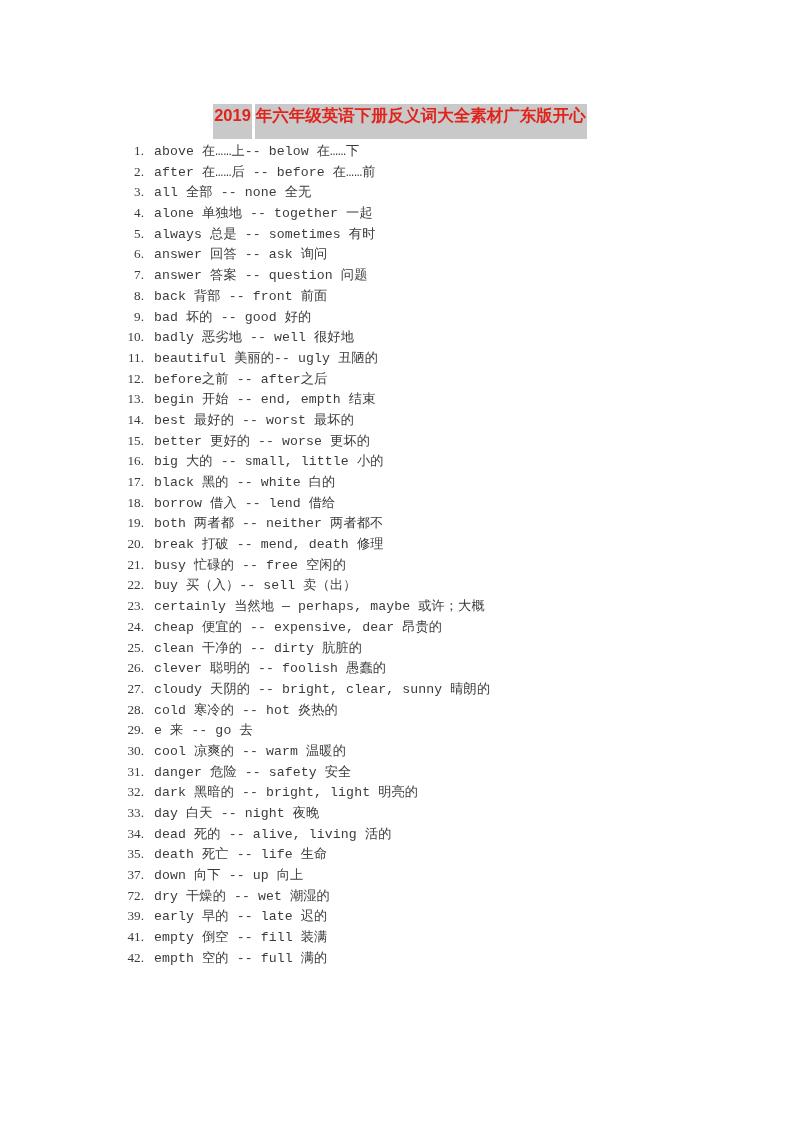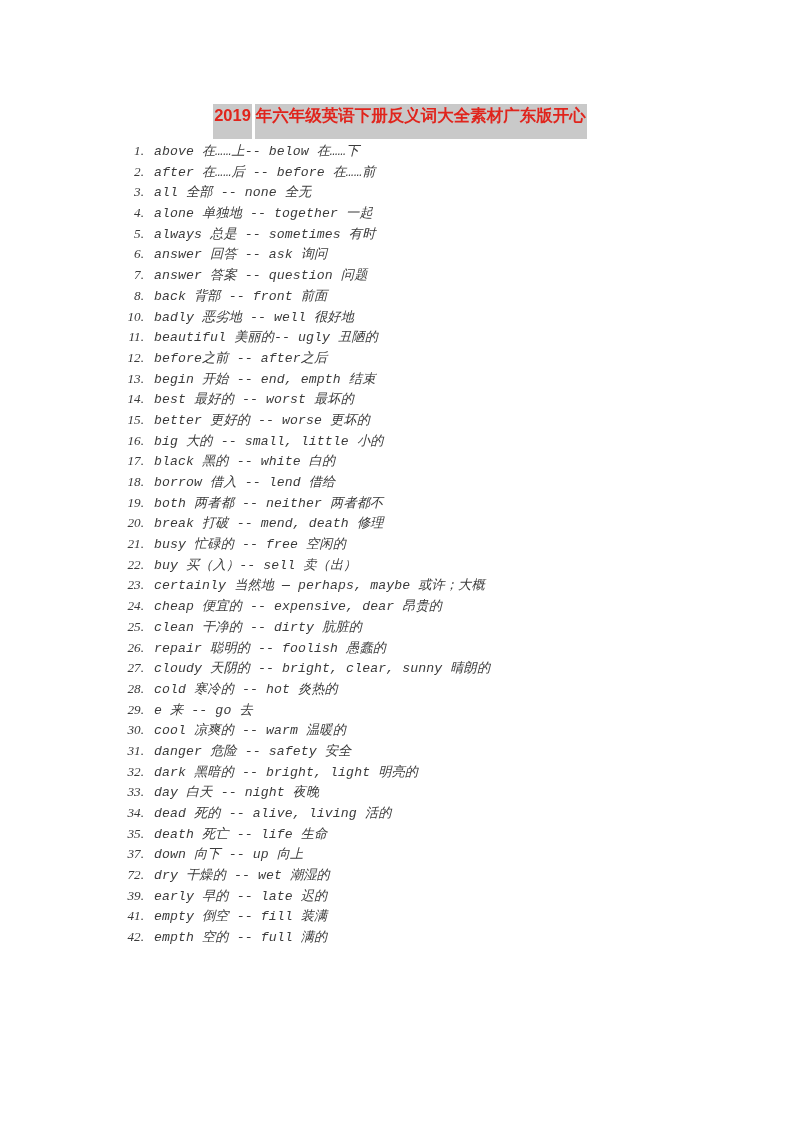--- a/index.html
+++ b/index.html
@@ -43,21 +43,20 @@
     width: 3px;
   }
   .term-list {
     position: absolute;
     left: 0;
     top: 141px;
     width: 800px;
     margin: 0;
     padding: 0;
     list-style: none;
-    font-style: italic;
   }
   .term-item {
     display: block;
     height: 20.7px;
     line-height: 20.7px;
     white-space: nowrap;
     color: #3b3b3b;
     font-size: 13.2px;
     font-family: "Liberation Mono", "DejaVu Sans Mono", monospace;
   }
@@ -90,37 +89,38 @@
 
   <ul class="term-list">
     <li class="term-item"><span class="term-num">1.</span><span class="term-text">above 在……上-- below 在……下</span></li>
     <li class="term-item"><span class="term-num">2.</span><span class="term-text">after 在……后 -- before 在……前</span></li>
     <li class="term-item"><span class="term-num">3.</span><span class="term-text">all 全部 -- none 全无</span></li>
     <li class="term-item"><span class="term-num">4.</span><span class="term-text">alone 单独地 -- together 一起</span></li>
     <li class="term-item"><span class="term-num">5.</span><span class="term-text">always 总是 -- sometimes 有时</span></li>
     <li class="term-item"><span class="term-num">6.</span><span class="term-text">answer 回答 -- ask 询问</span></li>
     <li class="term-item"><span class="term-num">7.</span><span class="term-text">answer 答案 -- question 问题</span></li>
     <li class="term-item"><span class="term-num">8.</span><span class="term-text">back 背部 -- front 前面</span></li>
+    <li class="term-item"><span class="term-num">9.</span><span class="term-text">bad 坏的 -- good 好的</span></li>
     <li class="term-item"><span class="term-num">10.</span><span class="term-text">badly 恶劣地 -- well 很好地</span></li>
     <li class="term-item"><span class="term-num">11.</span><span class="term-text">beautiful 美丽的-- ugly 丑陋的</span></li>
     <li class="term-item"><span class="term-num">12.</span><span class="term-text">before之前 -- after之后</span></li>
     <li class="term-item"><span class="term-num">13.</span><span class="term-text">begin 开始 -- end, empth 结束</span></li>
     <li class="term-item"><span class="term-num">14.</span><span class="term-text">best 最好的 -- worst 最坏的</span></li>
     <li class="term-item"><span class="term-num">15.</span><span class="term-text">better 更好的 -- worse 更坏的</span></li>
     <li class="term-item"><span class="term-num">16.</span><span class="term-text">big 大的 -- small, little 小的</span></li>
     <li class="term-item"><span class="term-num">17.</span><span class="term-text">black 黑的 -- white 白的</span></li>
     <li class="term-item"><span class="term-num">18.</span><span class="term-text">borrow 借入 -- lend 借给</span></li>
     <li class="term-item"><span class="term-num">19.</span><span class="term-text">both 两者都 -- neither 两者都不</span></li>
     <li class="term-item"><span class="term-num">20.</span><span class="term-text">break 打破 -- mend, death 修理</span></li>
     <li class="term-item"><span class="term-num">21.</span><span class="term-text">busy 忙碌的 -- free 空闲的</span></li>
     <li class="term-item"><span class="term-num">22.</span><span class="term-text">buy 买（入）-- sell 卖（出）</span></li>
     <li class="term-item"><span class="term-num">23.</span><span class="term-text">certainly 当然地 — perhaps, maybe 或许；大概</span></li>
     <li class="term-item"><span class="term-num">24.</span><span class="term-text">cheap 便宜的 -- expensive, dear 昂贵的</span></li>
     <li class="term-item"><span class="term-num">25.</span><span class="term-text">clean 干净的 -- dirty 肮脏的</span></li>
-    <li class="term-item"><span class="term-num">26.</span><span class="term-text">repair 聪明的 -- foolish 愚蠢的</span></li>
+    <li class="term-item"><span class="term-num">26.</span><span class="term-text">clever 聪明的 -- foolish 愚蠢的</span></li>
     <li class="term-item"><span class="term-num">27.</span><span class="term-text">cloudy 天阴的 -- bright, clear, sunny 晴朗的</span></li>
     <li class="term-item"><span class="term-num">28.</span><span class="term-text">cold 寒冷的 -- hot 炎热的</span></li>
     <li class="term-item"><span class="term-num">29.</span><span class="term-text">e 来 -- go 去</span></li>
     <li class="term-item"><span class="term-num">30.</span><span class="term-text">cool 凉爽的 -- warm 温暖的</span></li>
     <li class="term-item"><span class="term-num">31.</span><span class="term-text">danger 危险 -- safety 安全</span></li>
     <li class="term-item"><span class="term-num">32.</span><span class="term-text">dark 黑暗的 -- bright, light 明亮的</span></li>
     <li class="term-item"><span class="term-num">33.</span><span class="term-text">day 白天 -- night 夜晚</span></li>
     <li class="term-item"><span class="term-num">34.</span><span class="term-text">dead 死的 -- alive, living 活的</span></li>
     <li class="term-item"><span class="term-num">35.</span><span class="term-text">death 死亡 -- life 生命</span></li>
     <li class="term-item"><span class="term-num">37.</span><span class="term-text">down 向下 -- up 向上</span></li>

